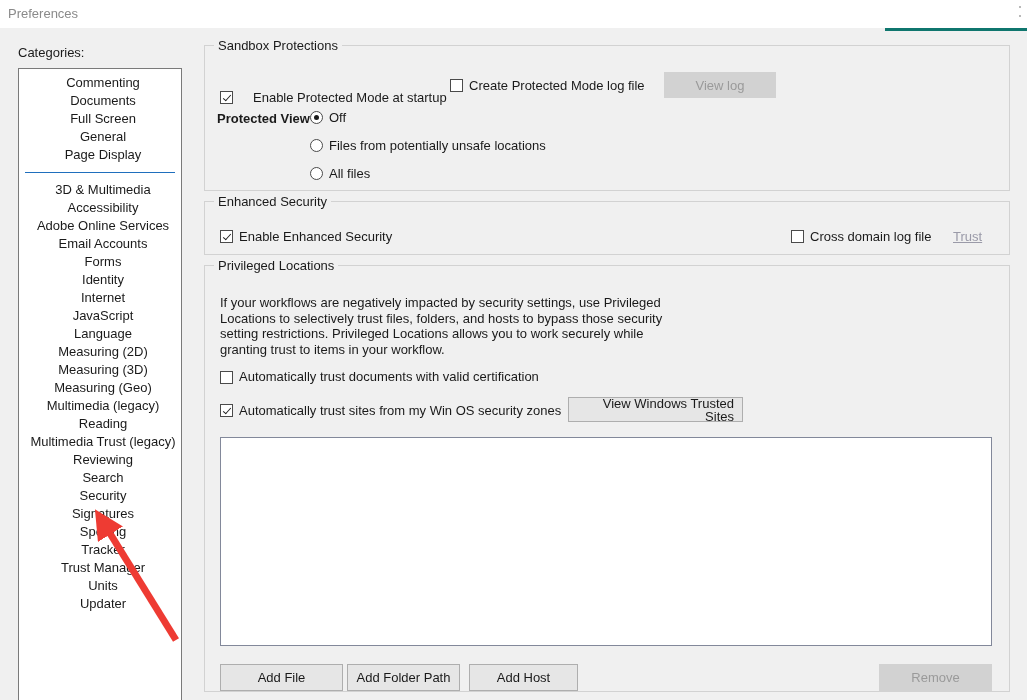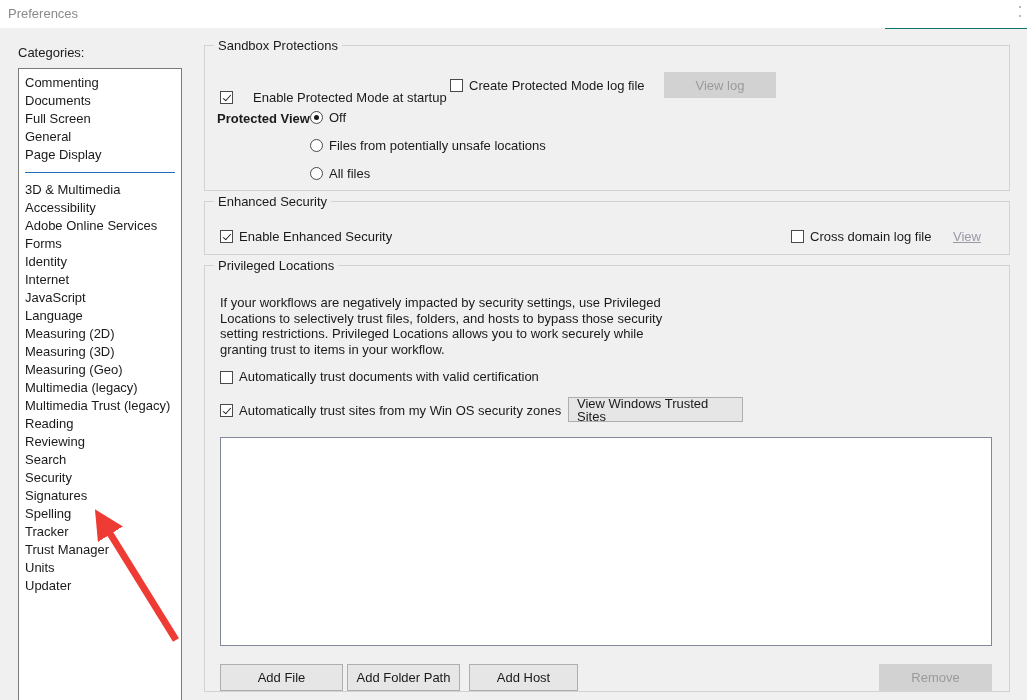--- a/index.html
+++ b/index.html
@@ -17,21 +17,21 @@
     position: relative;
   }
 
   
   .titlebar {
     position: absolute;
     left: 0; top: 0;
     width: 1027px;
     height: 28px;
     background: #ffffff;
-    border-bottom: 1px solid #0f766e;
+    border-bottom: 3px solid #0f766e;
   }
   .titlebar-text {
     position: absolute;
     left: 8px;
     top: 6px;
     font-size: 13px;
     color: #8a8a8a;
   }
   .tb-dot {
     position: absolute;
@@ -69,20 +69,21 @@
     box-sizing: border-box;
     overflow: hidden;
   }
   .cat-item {
     height: 18px;
     line-height: 18px;
     padding-left: 6px;
     font-size: 13px;
     color: #1a1a1a;
     white-space: nowrap;
+    text-align: center;
   }
   .cat-item.selected {
     background: #f0f0f0;
   }
   .cat-separator {
     height: 1px;
     background: #1f6fbd;
     margin: 8px 6px 8px 6px;
   }
   .cat-spacer-top { height: 5px; }
@@ -182,21 +183,21 @@
   }
 
   .btn {
     position: absolute;
     box-sizing: border-box;
     background: #e6e6e6;
     border: 1px solid #aeaeae;
     font-family: "Liberation Sans", sans-serif;
     font-size: 13px;
     color: #1a1a1a;
-    text-align: left;
+    text-align: right;
     line-height: 1;
     display: flex;
     align-items: center;
     justify-content: center;
     padding: 8px;
     cursor: default;
   }
   .btn.disabled {
     background: #d2d2d2;
     border-color: #d2d2d2;
@@ -256,31 +257,32 @@
         <div class="cat-item">Documents</div>
         <div class="cat-item">Full Screen</div>
         <div class="cat-item">General</div>
         <div class="cat-item">Page Display</div>
       </div>
     <div class="cat-separator"></div>
     <div id="cat-group-two">
         <div class="cat-item">3D &amp; Multimedia</div>
         <div class="cat-item">Accessibility</div>
         <div class="cat-item">Adobe Online Services</div>
+        <div class="cat-item">Email Accounts</div>
         <div class="cat-item">Forms</div>
         <div class="cat-item">Identity</div>
         <div class="cat-item">Internet</div>
         <div class="cat-item">JavaScript</div>
         <div class="cat-item">Language</div>
         <div class="cat-item">Measuring (2D)</div>
         <div class="cat-item">Measuring (3D)</div>
         <div class="cat-item">Measuring (Geo)</div>
         <div class="cat-item">Multimedia (legacy)</div>
+        <div class="cat-item">Reading</div>
         <div class="cat-item">Multimedia Trust (legacy)</div>
-        <div class="cat-item">Reading</div>
         <div class="cat-item">Reviewing</div>
         <div class="cat-item">Search</div>
         <div class="cat-item">Security</div>
         <div class="cat-item">Signatures</div>
         <div class="cat-item">Spelling</div>
         <div class="cat-item">Tracker</div>
         <div class="cat-item">Trust Manager</div>
         <div class="cat-item">Units</div>
         <div class="cat-item">Updater</div>
       </div>
@@ -328,21 +330,21 @@
     <div class="checkbox-row" style="left:16px; top:201px;">
       <span class="cb-box checked"></span>
       <span class="cb-text">Enable Enhanced Security</span>
     </div>
 
     <div class="checkbox-row" style="left:587px; top:201px;">
       <span class="cb-box"></span>
       <span class="cb-text">Cross domain log file</span>
     </div>
 
-    <div class="linkbtn" style="left:749px; top:201px;">View</div>
+    <div class="linkbtn" style="left:749px; top:201px;">Trust</div>
 
     <div class="groupbox" id="gb-priv">
       <span class="gb-title">Privileged Locations</span>
     </div>
 
     <div class="desc-text" style="left:16px; top:267px;">If your workflows are negatively impacted by security settings, use Privileged Locations to selectively trust files, folders, and hosts to bypass those security setting restrictions. Privileged Locations allows you to work securely while granting trust to items in your workflow.</div>
 
     <div class="checkbox-row" style="left:16px; top:341px;align-items:flex-end;">
       <span class="cb-box"></span>
       <span class="cb-text">Automatically trust documents with valid certification</span>

